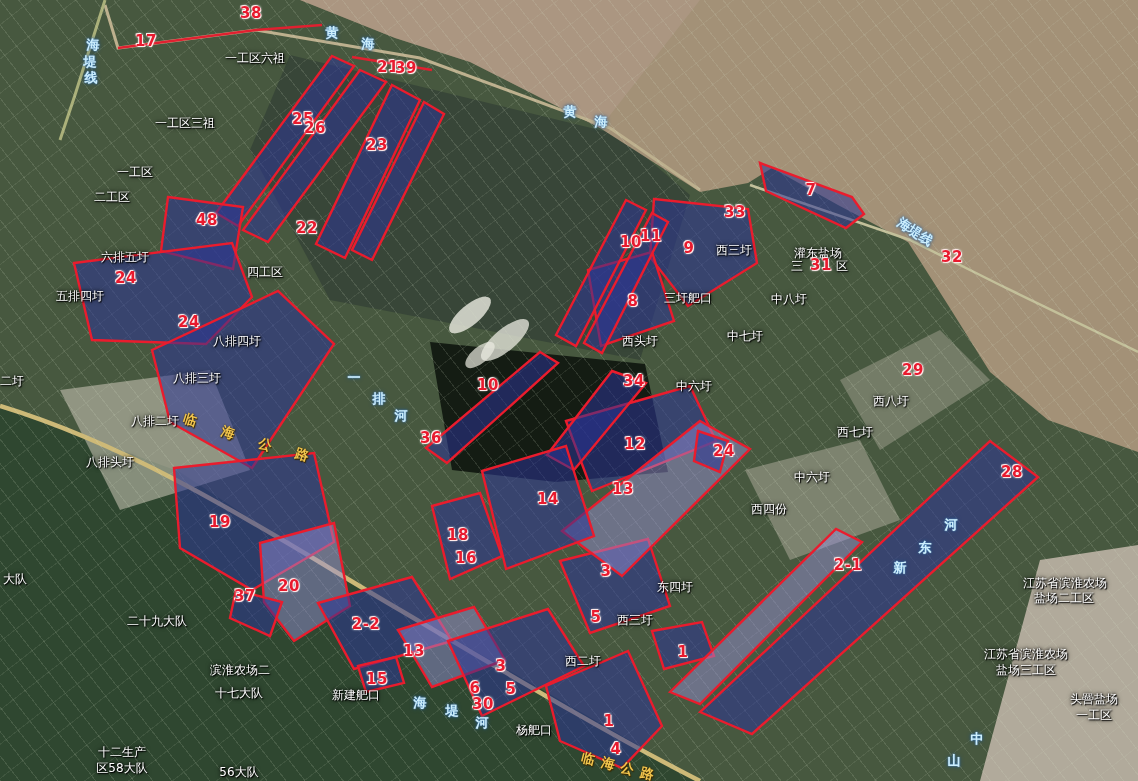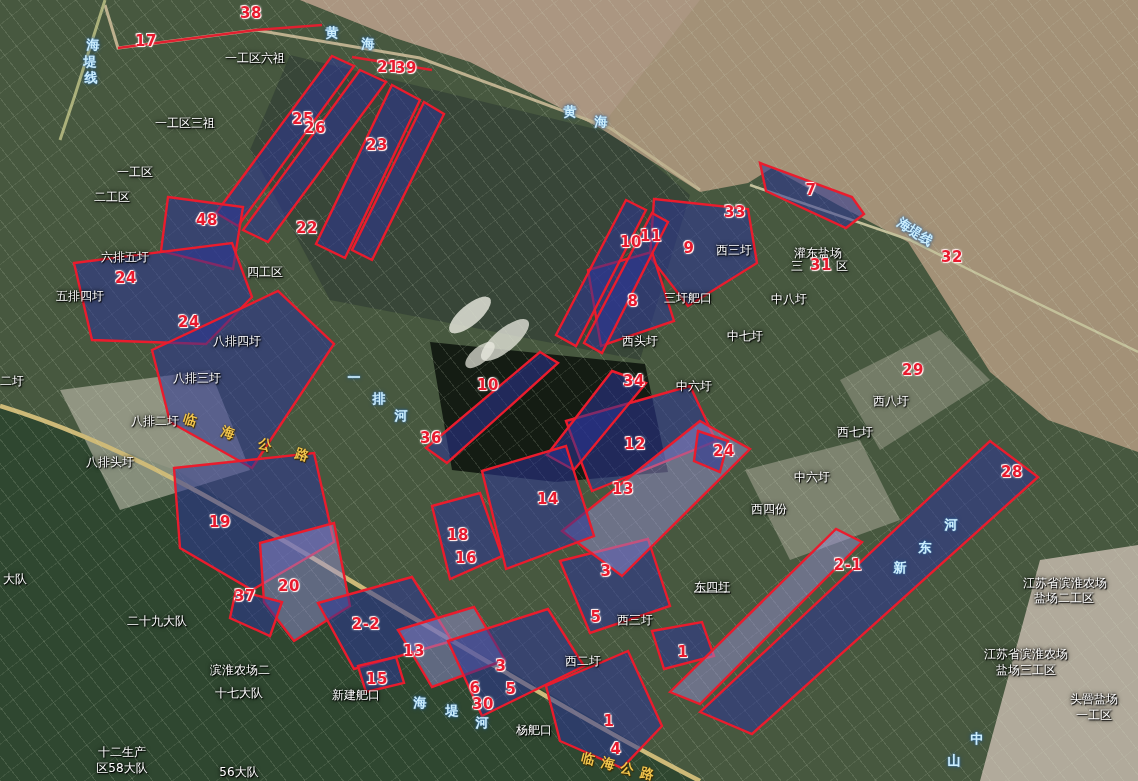--- a/index.html
+++ b/index.html
@@ -182,21 +182,21 @@
       <div class="lbl place" style="left: 789px; top: 299px;">中八圩</div>
       <div class="lbl place" style="left: 745px; top: 336px;">中七圩</div>
       <div class="lbl place" style="left: 694px; top: 386px;">中六圩</div>
       <div class="lbl place" style="left: 818px; top: 253px;">灌东盐场</div>
       <div class="lbl place" style="left: 797px; top: 266px;">三</div>
       <div class="lbl place" style="left: 842px; top: 266px;">区</div>
       <div class="lbl place" style="left: 812px; top: 477px;">中六圩</div>
       <div class="lbl place" style="left: 769px; top: 509px;">西四份</div>
       <div class="lbl place" style="left: 855px; top: 432px;">西七圩</div>
       <div class="lbl place" style="left: 891px; top: 401px;">西八圩</div>
-      <div class="lbl place" style="left: 712px; top: 587px; text-decoration: underline;">东四圩</div>
+      <div class="lbl place" style="left: 675px; top: 587px;">东四圩</div>
       <div class="lbl place" style="left: 635px; top: 620px;">西三圩</div>
       <div class="lbl place" style="left: 583px; top: 661px;">西二圩</div>
       <div class="lbl place" style="left: 534px; top: 730px;">杨舥口</div>
       <div class="lbl place" style="left: 1065px; top: 583px;">江苏省滨淮农场</div>
       <div class="lbl place" style="left: 1064px; top: 598px;">盐场二工区</div>
       <div class="lbl place" style="left: 1026px; top: 654px;">江苏省滨淮农场</div>
       <div class="lbl place" style="left: 1026px; top: 670px;">盐场三工区</div>
       <div class="lbl place" style="left: 1094px; top: 699px;">头罾盐场</div>
       <div class="lbl place" style="left: 1094px; top: 715px;">一工区</div>
       <div class="lbl water" style="left: 332px; top: 33px;">黄</div>

